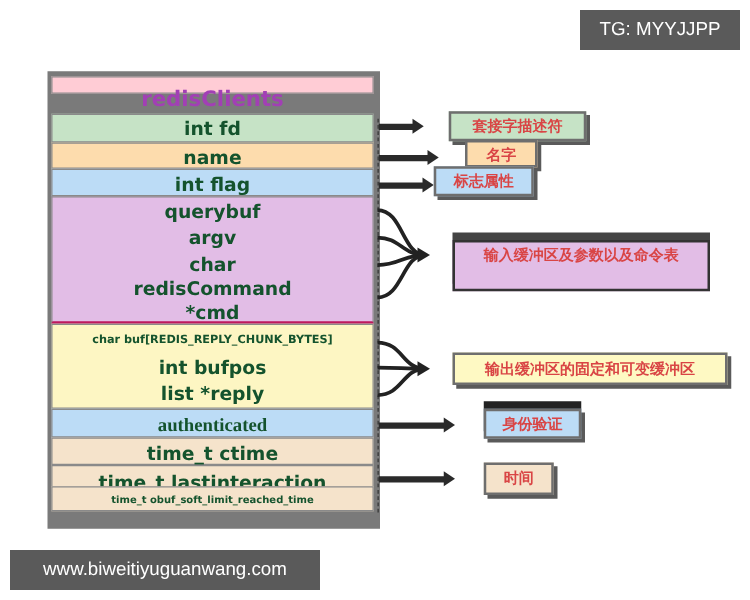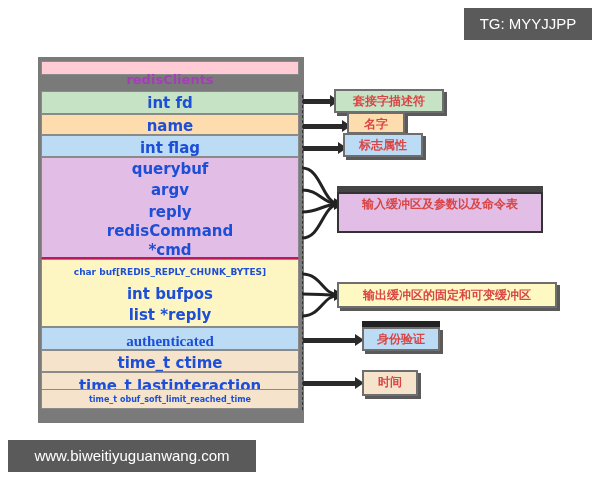--- a/index.html
+++ b/index.html
@@ -1,64 +1,64 @@
 <!DOCTYPE html>
 <html><head>
 <meta charset="utf-8">
 <style>
   html, body { margin:0; padding:0; }
   body { width:600px; height:480px; position:relative; background:#ffffff; overflow:hidden;
          font-family: "DejaVu Sans", sans-serif; }
   .frame { position:absolute; left:38px; top:57px; width:266px; height:366px; background:#7a7a7a; }
   .frame-inner { position:absolute; left:41px; top:61px; width:258px; height:354px; }
   .row { position:absolute; left:0; width:258px; box-sizing:border-box; border:1px solid #8a8a8a;
-         color:#1d4ed8; font-weight:bold; text-align:center; font-family:"DejaVu Sans", sans-serif; }
+         color:#14532d; font-weight:bold; text-align:center; font-family:"DejaVu Sans", sans-serif; }
   .row .t { display:block; }
   .pink { background:#ffccd5; }
   .green { background:#c6e3c6; }
   .orange { background:#fddcad; }
   .blue { background:#bcdcf6; }
   .purple { background:#e2bde6; }
   .yellow { background:#fdf6c3; }
   .beige { background:#f5e3cb; }
   .dash { position:absolute; left:302px; top:95px; height:315px; border-left:1px dashed #333; }
   .arrow { position:absolute; height:5px; background:#2a2a2a; }
   .arrow:after { content:""; position:absolute; right:-8px; top:-4px; border-left:9px solid #2a2a2a;
                  border-top:6px solid transparent; border-bottom:6px solid transparent; }
   .label { position:absolute; box-sizing:border-box; border:2px solid #6e6e6e; color:#d94545;
-           font-weight:bold; font-size:12px; text-align:center; line-height:20px; }
+           font-weight:bold; font-size:12px; text-align:center; line-height:20px;margin-left:25px; }
   .shadow { box-shadow:3px 3px 0 #5a5a5a; }
   .badge { position:absolute; background:#5a5a5a; color:#ffffff; font-family:"Liberation Sans", sans-serif; }
   svg.brace { position:absolute; overflow:visible; }
 </style>
 </head>
 <body>
 
 <div class="badge" style="left:464px;top:8px;width:128px;height:32px;line-height:32px;font-size:15px;text-align:center;">
   <span>TG: MYYJJPP</span>
 </div>
 
 <div class="frame"></div>
 <div class="frame-inner">
-  <div class="row pink" style="top:0;height:14px;line-height:36px;font-size:13px;color:#a23fb5;">
+  <div class="row pink" style="top:0;height:14px;line-height:36px;font-size:17px;color:#a23fb5;">
     <span class="t">redisClients</span>
   </div>
   <div class="row green" style="top:30px;height:23px;line-height:23px;font-size:15px;">
     <span class="t">int fd</span>
   </div>
   <div class="row orange" style="top:53px;height:21px;line-height:22px;font-size:15px;">
     <span class="t">name</span>
   </div>
   <div class="row blue" style="top:74px;height:22px;line-height:24px;font-size:15px;">
     <span class="t">int flag</span>
   </div>
   <div class="row purple" style="top:96px;height:102px;font-size:15px;line-height:21px;padding-top:1px;border-bottom:2px solid #be185d;">
     <span class="t">querybuf</span>
     <span class="t">argv</span>
-    <span class="t" style="line-height:22px;">reply</span>
+    <span class="t" style="line-height:22px;">char</span>
     <span class="t" style="line-height:17px;">redisCommand</span>
     <span class="t" style="line-height:20px;">*cmd</span>
   </div>
   <div class="row yellow" style="top:198px;height:68px;font-size:15px;padding-top:5px;">
     <span class="t" style="font-size:9px;line-height:14px;">char buf[REDIS_REPLY_CHUNK_BYTES]</span>
     <span class="t" style="line-height:24px;margin-top:3px;">int bufpos</span>
     <span class="t" style="line-height:18px;">list *reply</span>
   </div>
   <div class="row blue" style="top:266px;height:23px;line-height:26px;font-size:15px;font-family:Liberation Serif, serif;">
     <span class="t">authenticated</span>
@@ -96,21 +96,21 @@
   <path d="M0,46 C20,46 20,25 38,25" stroke="#222" stroke-width="3" fill="none"></path>
   <polygon points="32,19 42,25 32,31" fill="#222"></polygon>
 </svg>
 
 <div class="label shadow" style="left:334px;top:89px;width:110px;height:24px;background:#c6e3c6;">
   <span>套接字描述符</span>
 </div>
 <div class="label shadow" style="left:347px;top:112px;width:58px;height:22px;background:#fddcad;">
   <span>名字</span>
 </div>
-<div class="label shadow" style="left:343px;top:133px;width:80px;height:24px;background:#bcdcf6;">
+<div class="label shadow" style="left:322px;top:133px;width:80px;height:24px;background:#bcdcf6;">
   <span>标志属性</span>
 </div>
 <div class="label" style="left:337px;top:192px;width:206px;height:41px;background:#e2bde6;border-color:#333;box-shadow:0 -6px 0 #444;">
   <span>输入缓冲区及参数以及命令表</span>
 </div>
 <div class="label shadow" style="left:337px;top:282px;width:220px;height:26px;background:#fef9c3;line-height:22px;">
   <span>输出缓冲区的固定和可变缓冲区</span>
 </div>
 <div class="label shadow" style="left:362px;top:327px;width:78px;height:24px;background:#bcdcf6;box-shadow:0 -6px 0 #222,3px 3px 0 #5a5a5a;">
   <span>身份验证</span>

